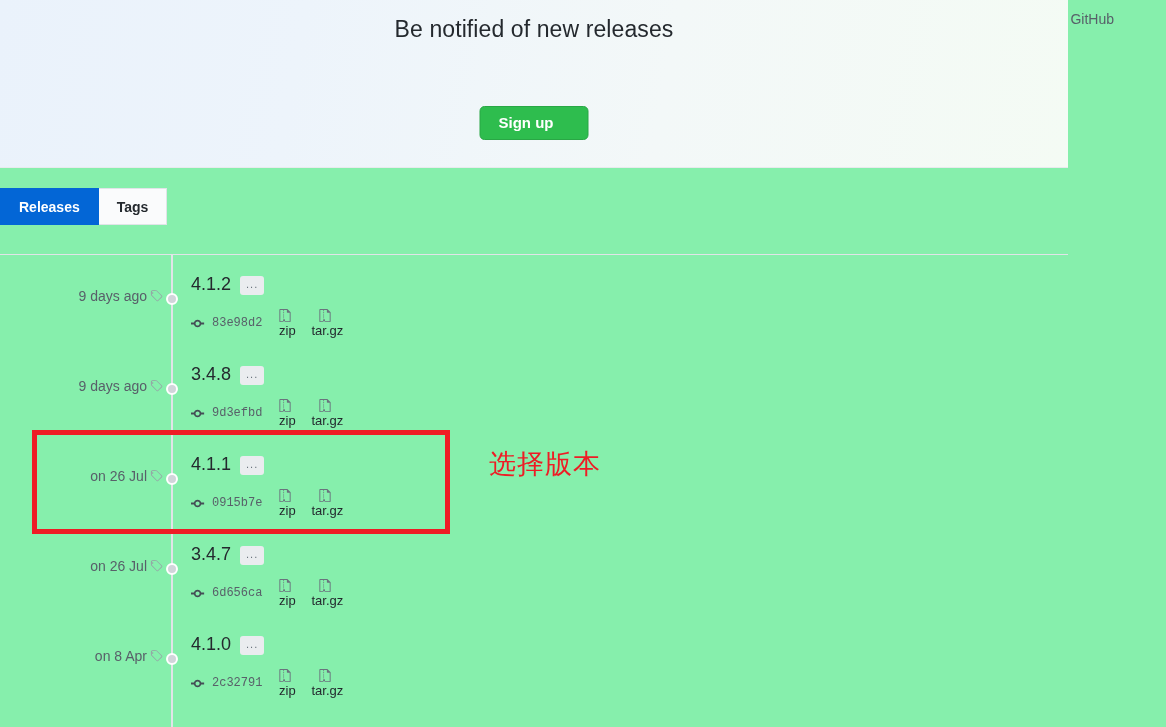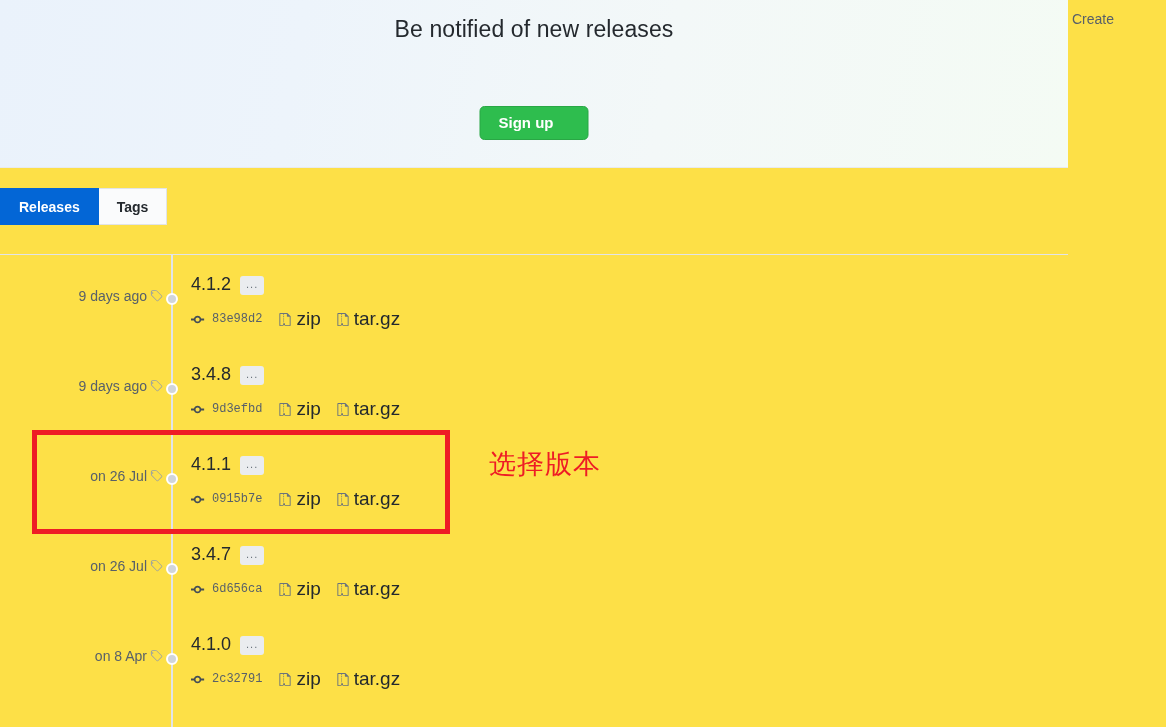--- a/index.html
+++ b/index.html
@@ -6,21 +6,21 @@
   html, body {
     margin: 0; padding: 0;
     width: 1166px; height: 727px;
     background: #ffffff;
     font-family: "Liberation Sans", sans-serif;
     overflow: hidden;
   }
   #page {
     position: relative;
     width: 1166px; height: 727px;
-    background: #fde047;
+    background: #86efac;
   }
 
   
   .banner {
     position: absolute;
     left: 0; top: 0;
     width: 1068px; height: 168px;
     background: linear-gradient(100deg, #eaf2fb 0%, #edf4fb 28%, #f3f8f8 62%, #f4fbf4 100%);
     border-bottom: 1px solid #e8eaed;
   }
@@ -183,24 +183,25 @@
     font-size: 12px;
     color: #586069;
     cursor: pointer;
     text-decoration: none;
     margin-right: 16px;
   }
   .asset {
     display: inline-flex;
     align-items: center;
     margin-right: 15px;
-    font-size: 19px;
+    font-size: 13px;
     color: #24292e;
     text-decoration: none;
     cursor: pointer;
+    flex-direction: column;
   }
   .asset .zip-icon { margin-right: 4px; display: inline-flex; color: #6a737d; }
 
   
   .anno-box {
     position: absolute;
     left: 32px; top: 430px;
     width: 418px; height: 104px;
     border: 5px solid #ee1c25;
     background: transparent;
@@ -218,21 +219,21 @@
 </style>
 </head>
 <body>
 
 <div id="page">
 
   <div class="banner">
     <div class="banner-title">Be notified of new releases</div>
     <button class="signup-btn">Sign up</button>
   </div>
-  <a class="dismiss">Create</a>
+  <a class="dismiss">GitHub</a>
 
   <div class="tabs">
     <div class="tab active">
       <span>Releases</span>
     </div>
     <div class="tab">
       <span>Tags</span>
     </div>
   </div>
 

